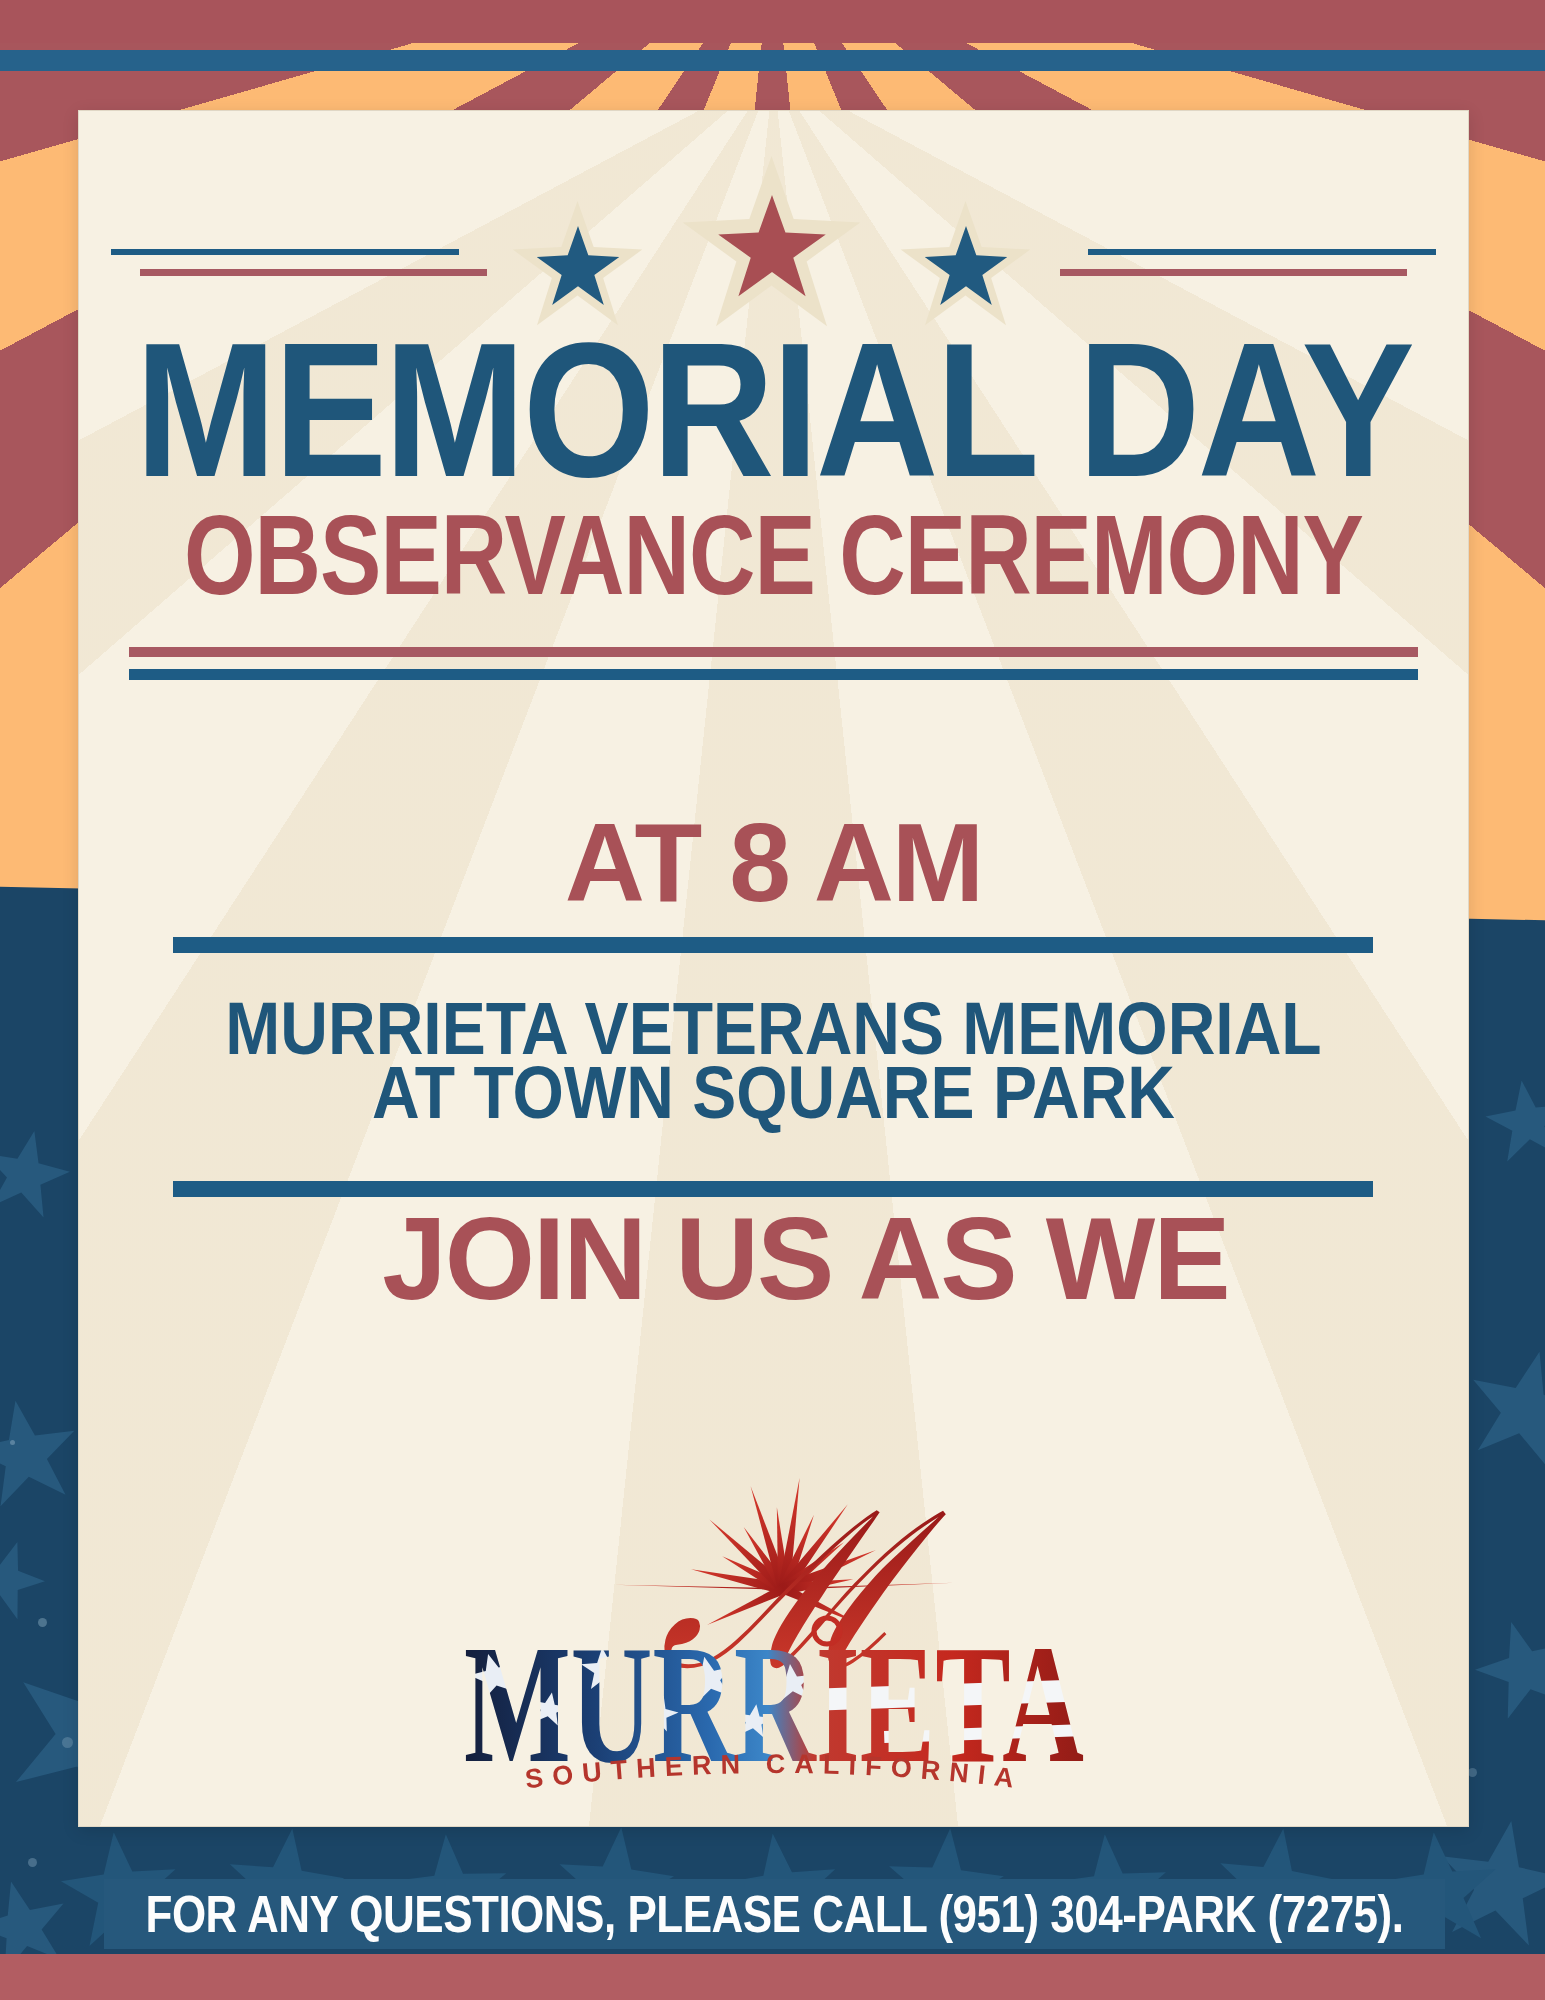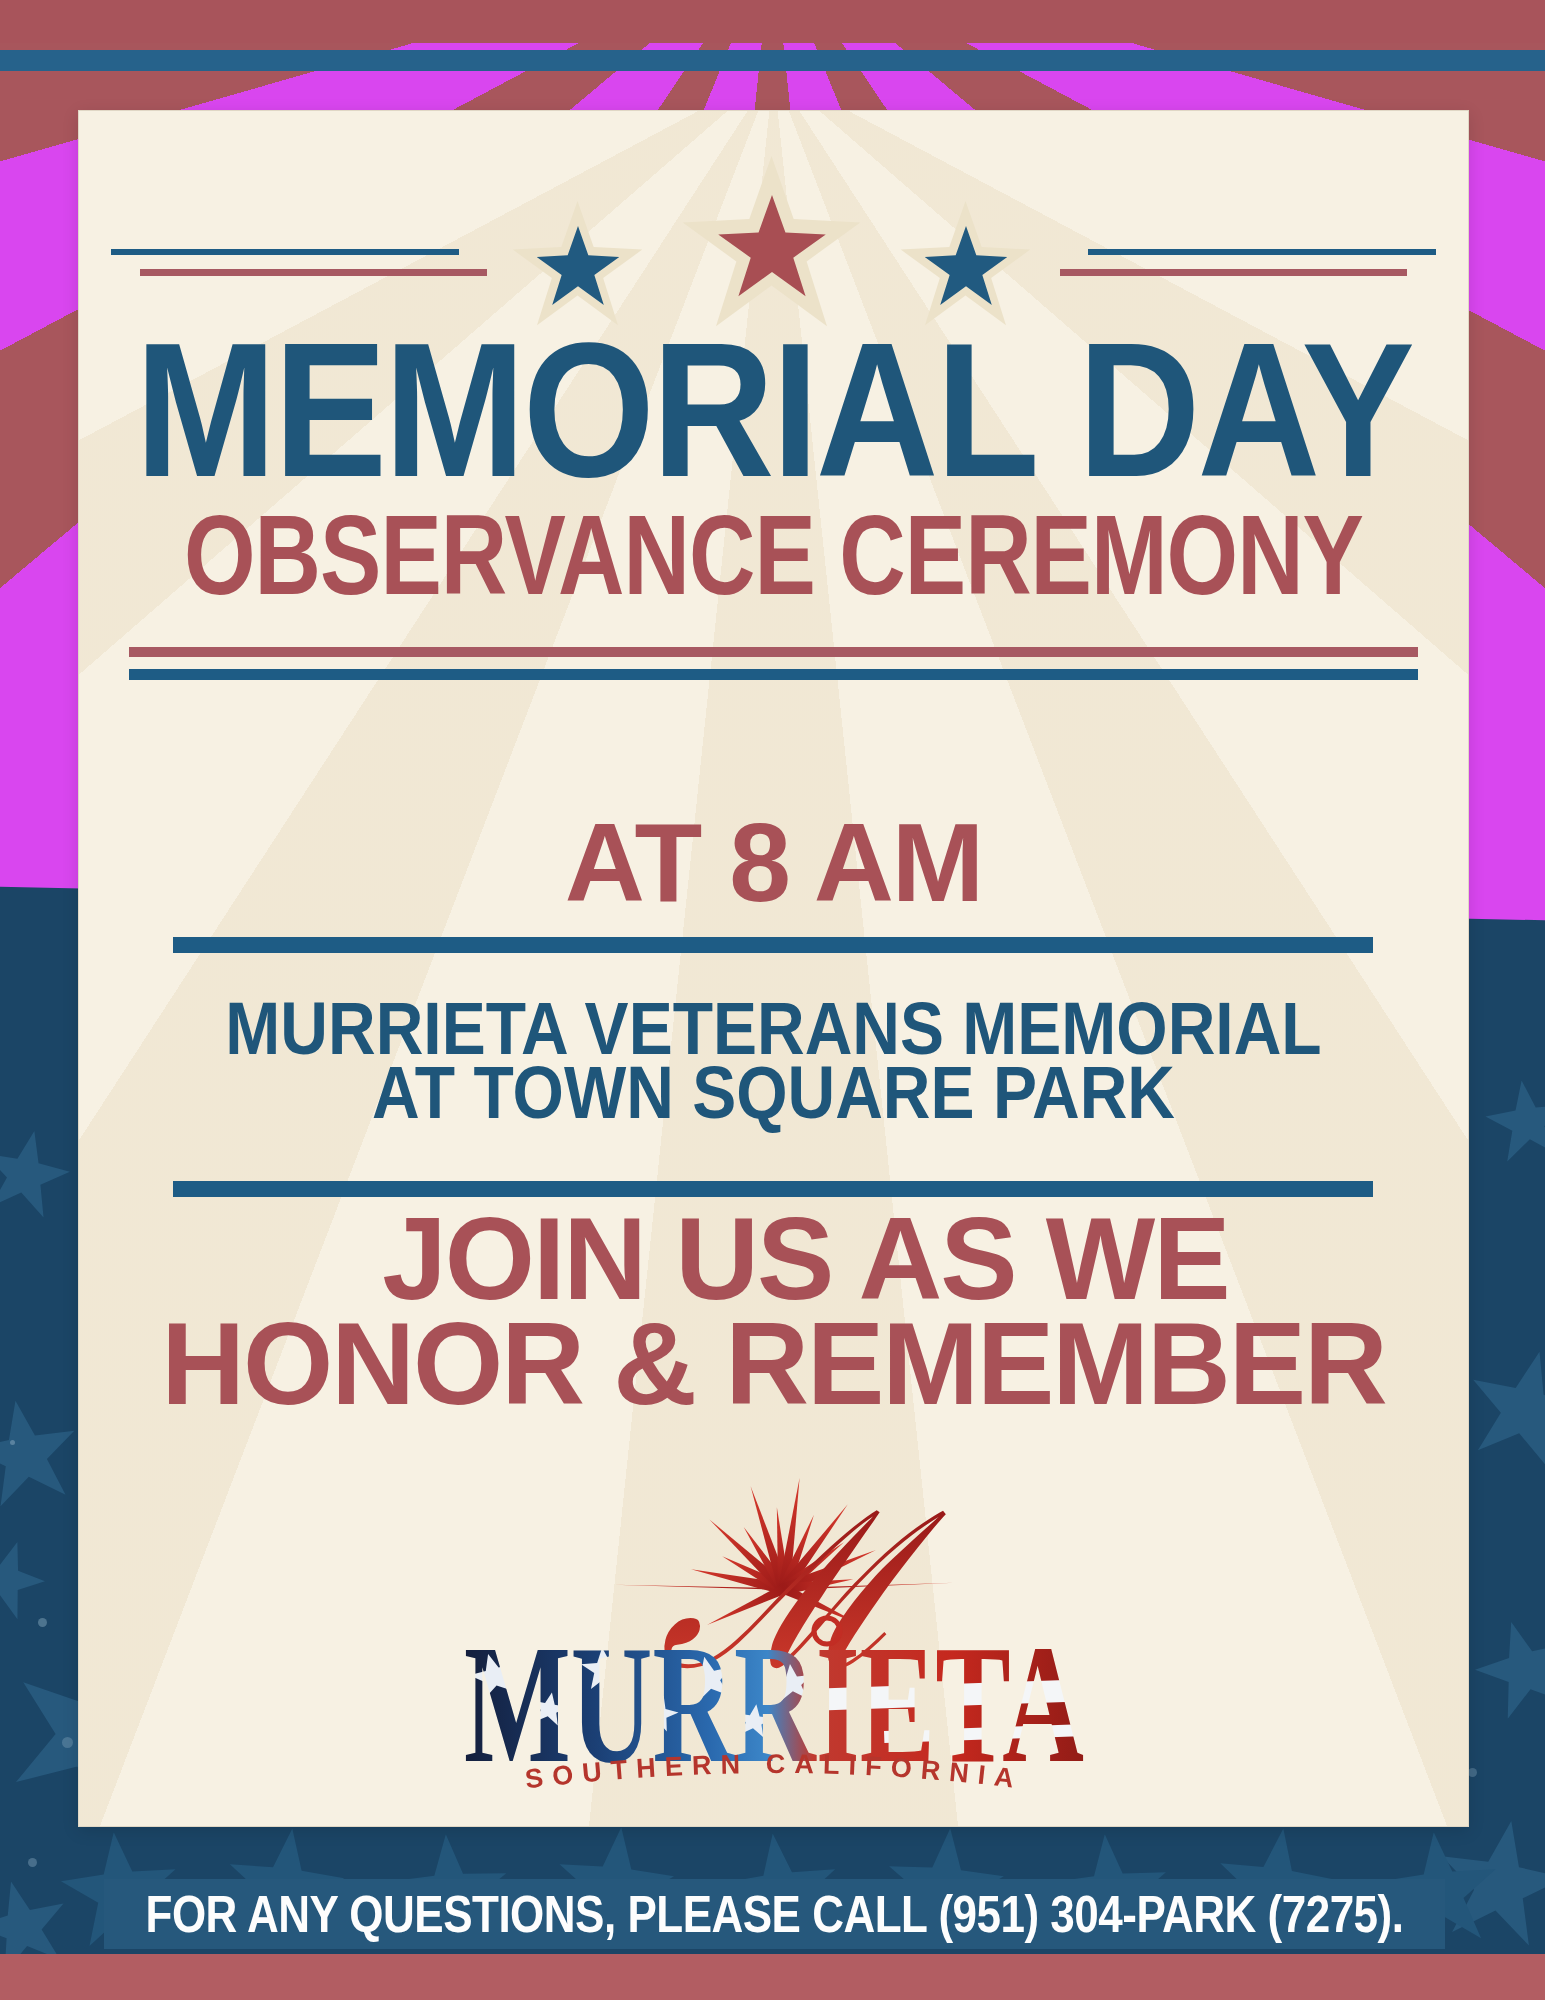--- a/index.html
+++ b/index.html
@@ -1,17 +1,17 @@
 <!DOCTYPE html>
 <html><head>
 <meta charset="utf-8">
 <style>
   html,body{margin:0;padding:0;background:#555;}
   #page{position:relative;width:1545px;height:2000px;overflow:hidden;
-        background:#d946ef;font-family:"Liberation Sans",sans-serif;}
+        background:#fdba74;font-family:"Liberation Sans",sans-serif;}
 
   
   .sunburst{position:absolute;left:0;top:0;width:1545px;height:930px;
     background:conic-gradient(from 0deg at 50% -60px,
       transparent 0deg 95deg,  #a8565c 95deg 106deg,
       transparent 106deg 118deg, #a8565c 118deg 130deg,
       transparent 130deg 146deg, #a8565c 146deg 158deg,
       transparent 158deg 174deg, #a8565c 174deg 186deg,
       transparent 186deg 202deg, #a8565c 202deg 214deg,
       transparent 214deg 230deg, #a8565c 230deg 242deg,
@@ -114,21 +114,20 @@
     <div class="h maroon-t" style="top:697px;font-size:111px;letter-spacing:-2px;">AT 8 AM</div>
 
     <div class="rule" style="left:94px;top:826px;width:1200px;height:16px;background:#1e5c85;"></div>
 
     <div class="h blue-t" style="top:880px;font-size:66px;letter-spacing:0px;transform:scaleY(1.12);transform-origin:top center;">MURRIETA VETERANS MEMORIAL</div>
     <div class="h blue-t" style="top:944px;font-size:66px;letter-spacing:0px;transform:scaleY(1.12);transform-origin:top center;">AT TOWN SQUARE PARK</div>
 
     <div class="rule" style="left:94px;top:1070px;width:1200px;height:16px;background:#1e5c85;"></div>
 
     <div class="h maroon-t" style="top:1090px;font-size:116px;letter-spacing:-2px;padding-left:32px;">JOIN US AS WE</div>
-    <div class="h maroon-t" style="top:1195px;font-size:116px;letter-spacing:-2px;">HONOR &amp; REMEMBER</div>
 
     <svg style="position:absolute;left:50%;top:1330px;transform:translateX(-50%);" width="640" height="365" viewBox="0 0 640 365">
       <defs>
         <linearGradient id="mgrad" x1="0" y1="0" x2="0" y2="1">
           <stop offset="0" stop-color="#8c1214"></stop>
             <stop offset="1" stop-color="#d8402f"></stop>
         </linearGradient>
         <linearGradient id="burstgrad" x1="0" y1="0" x2="0" y2="1">
           <stop offset="0" stop-color="#d6392c"></stop>
             <stop offset="1" stop-color="#9c1a18"></stop>

